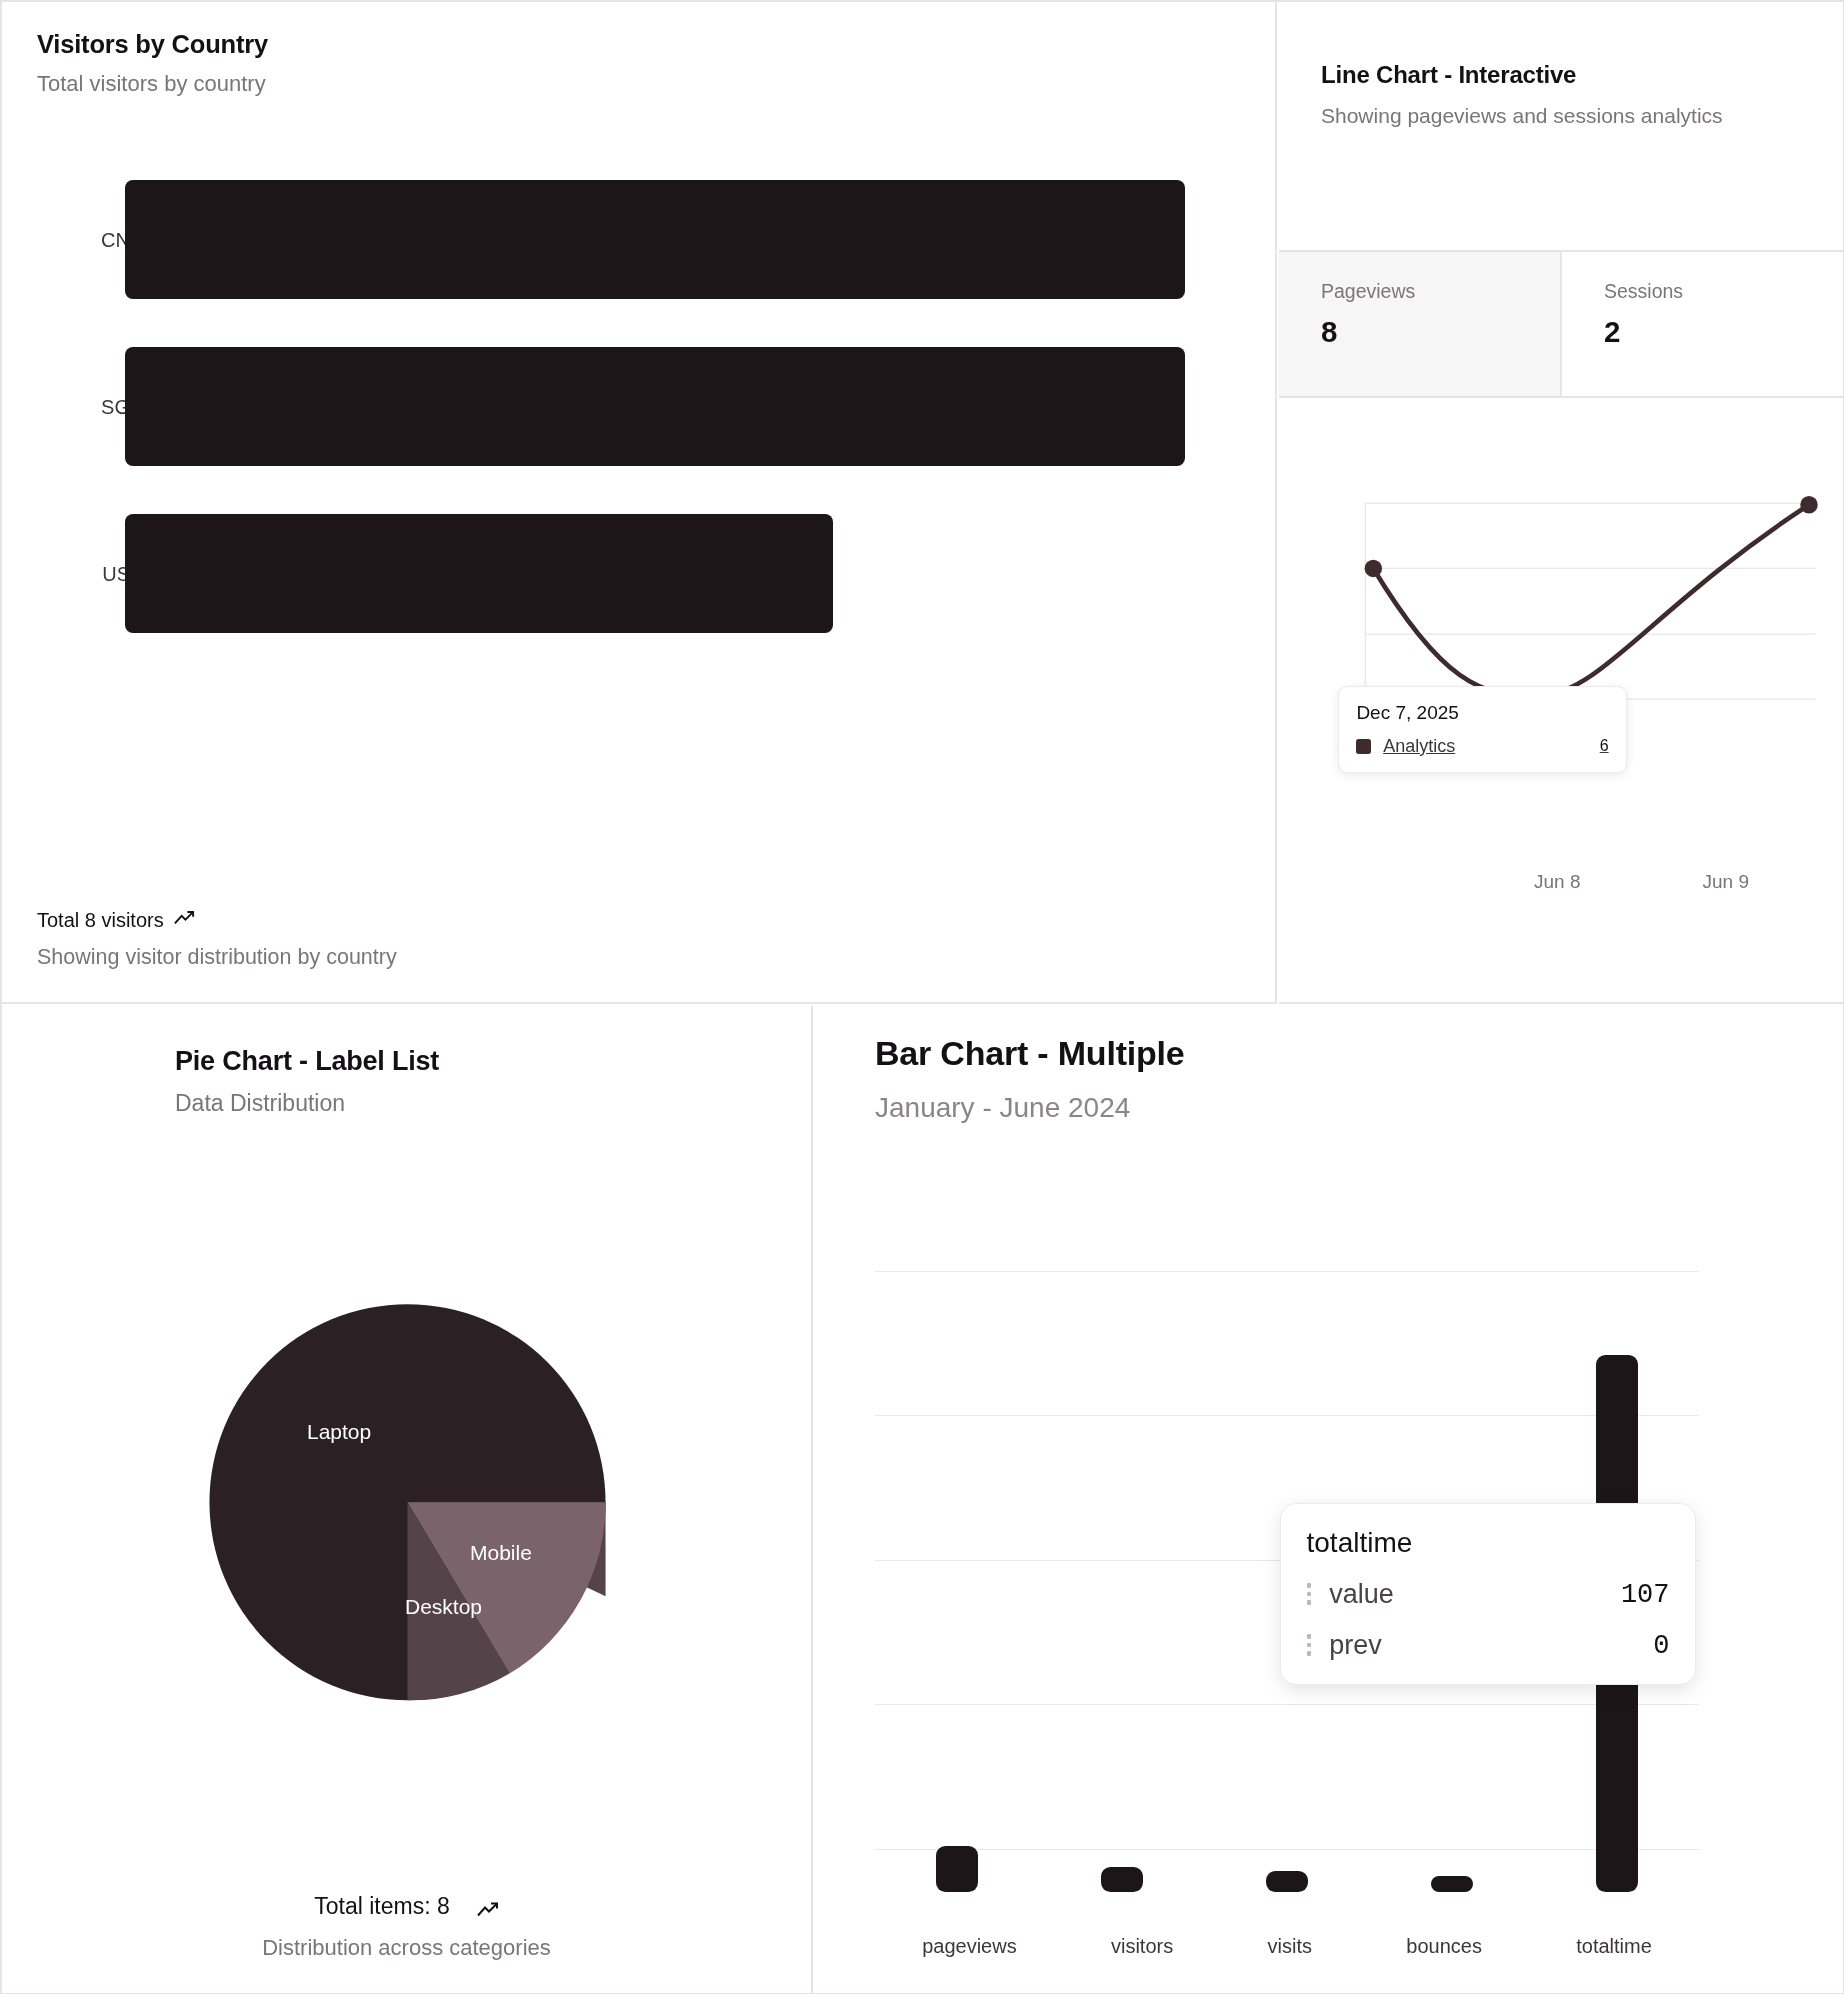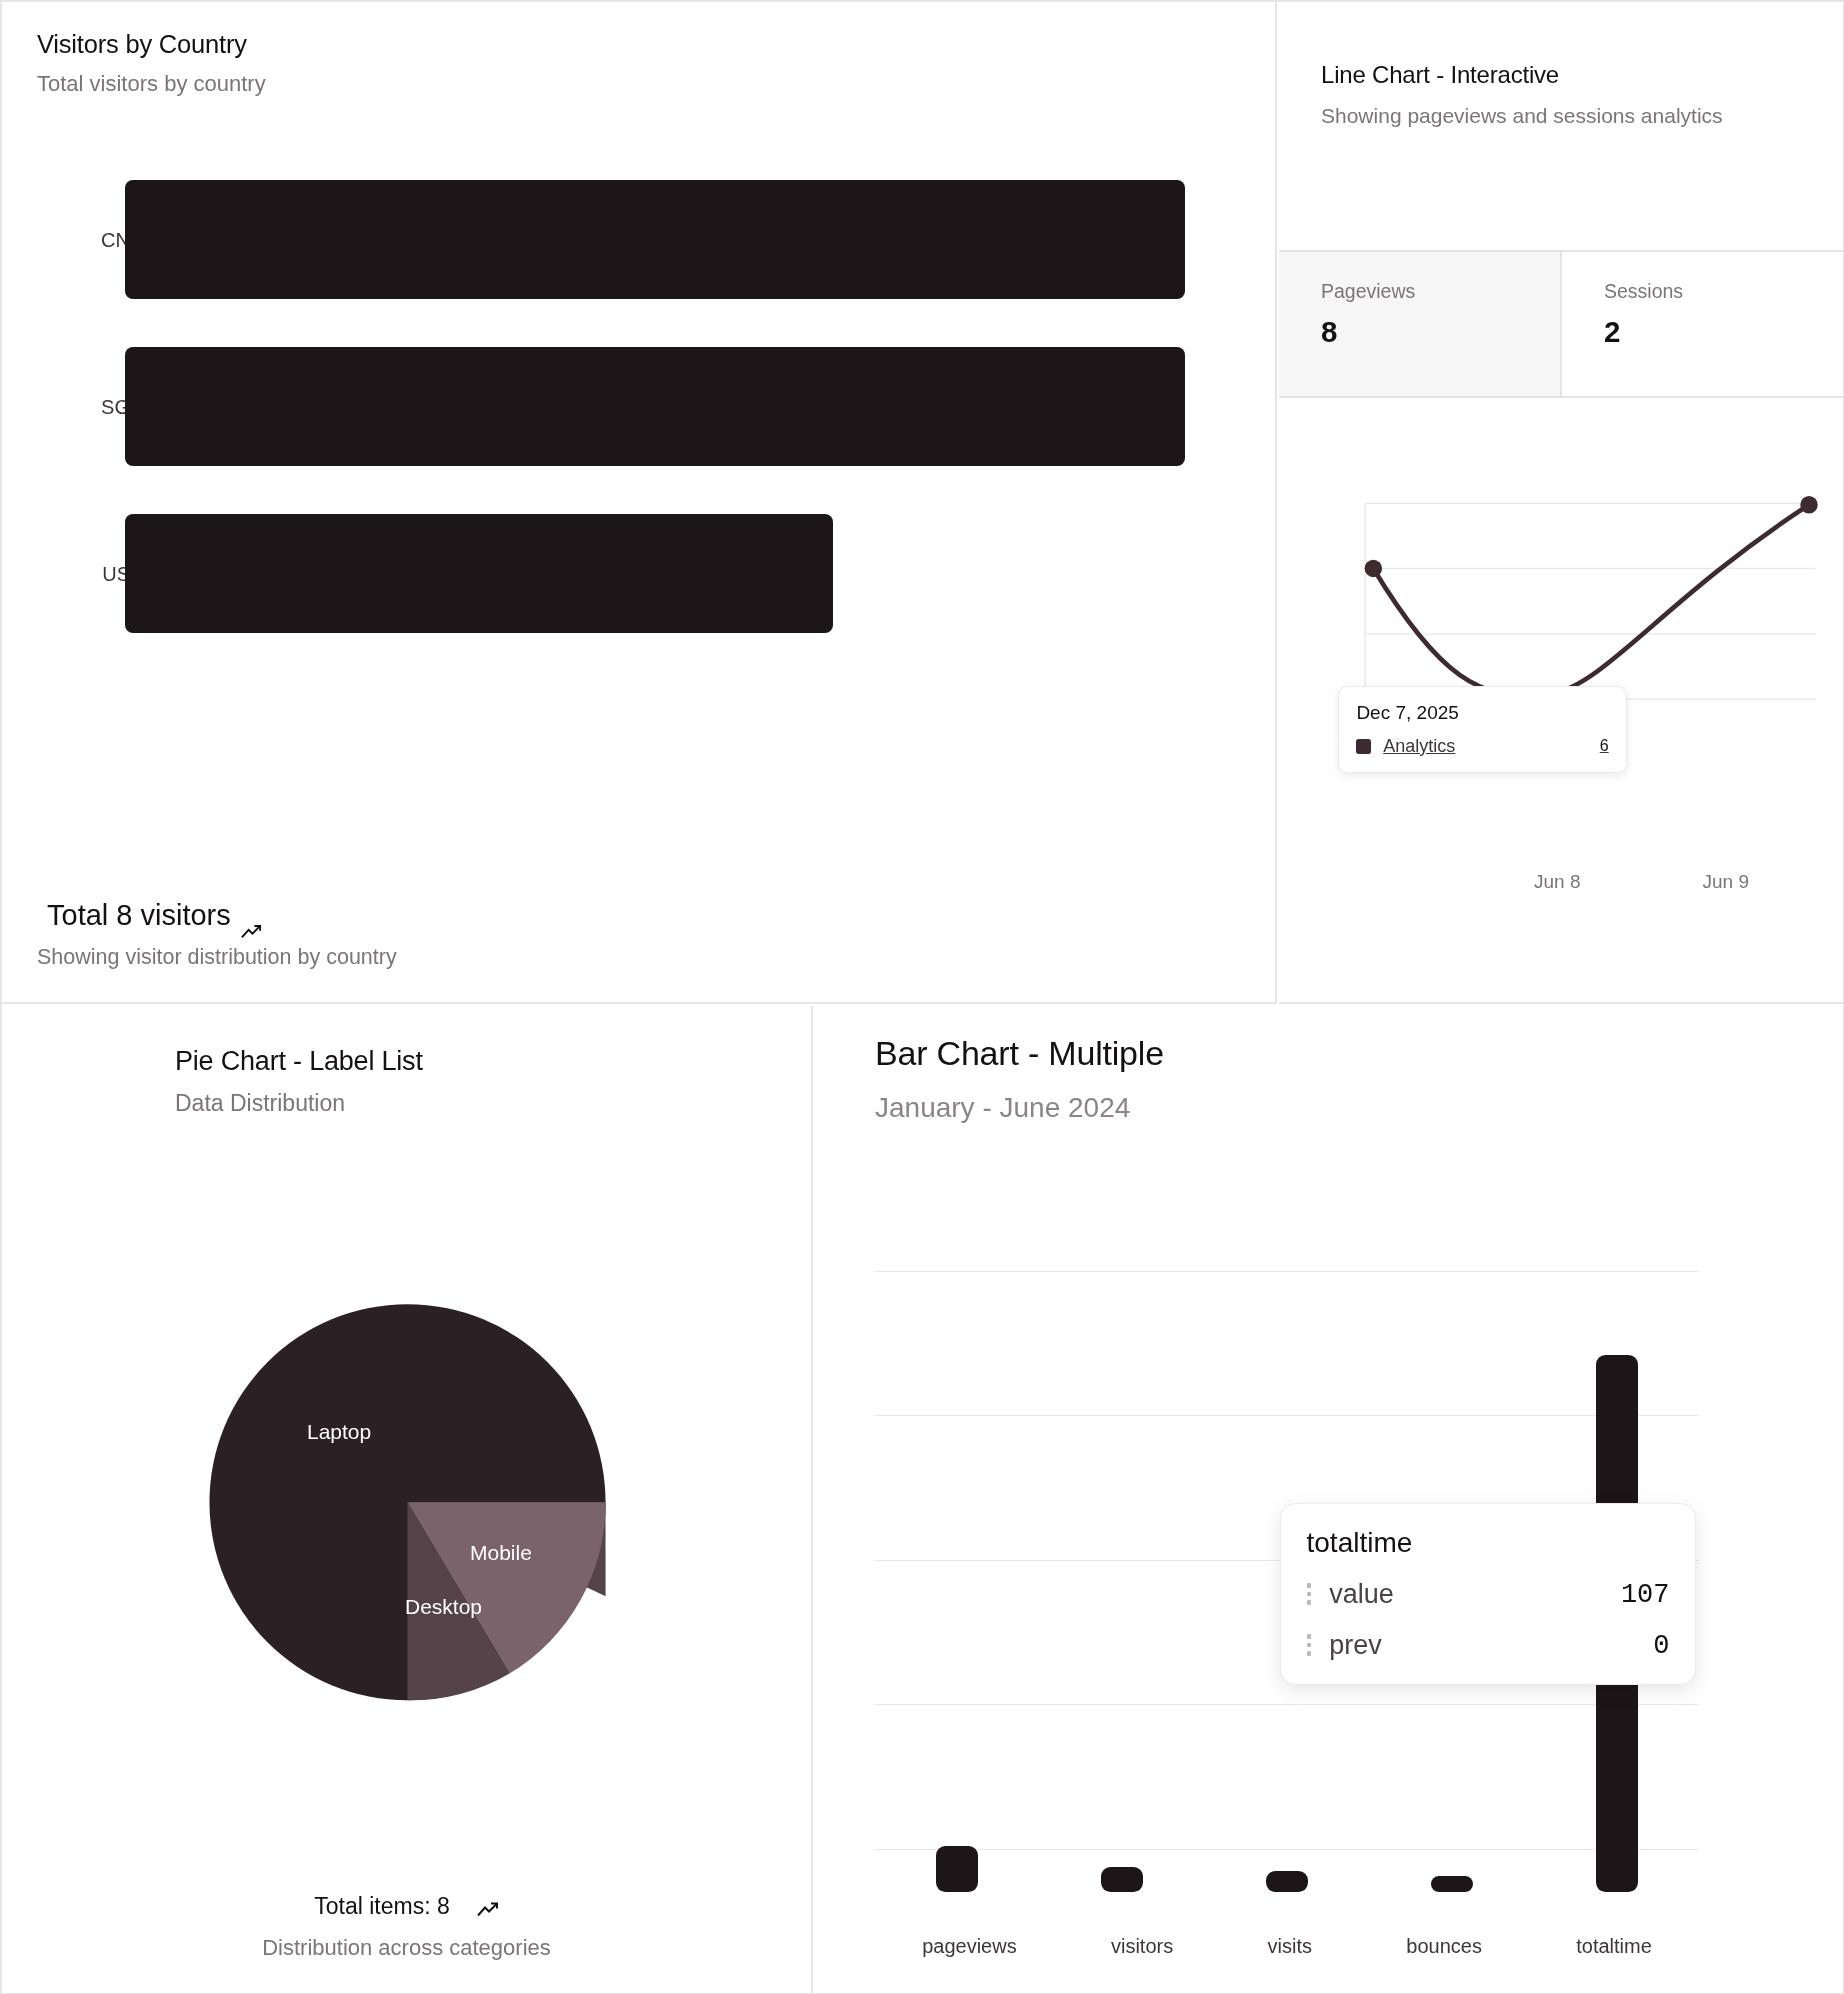--- a/index.html
+++ b/index.html
@@ -36,21 +36,21 @@
     left: 0; top: 1004px; width: 811px; height: 987px;
     border-right: 2px solid #e6e4e4;
   }
   
   #barmulti-panel {
     left: 813px; top: 1004px; width: 1028px; height: 987px;
   }
 
   
   .card-title {
-    font-size: 25.5px; font-weight: normal; color: #141013;
+    font-size: 25.5px; font-weight: bold; color: #141013;
     letter-spacing: -0.2px;
   }
   .card-sub {
     font-size: 22px; color: #7b7478; font-weight: normal;
   }
 
   
   #visitors-panel .head { position: absolute; left: 35px; top: 28px; }
   #visitors-panel .head .card-sub { margin-top: 12px; }
 
@@ -61,21 +61,21 @@
     transform: translateY(-50%);
     font-size: 20px; color: #3d3639; text-align: right; width: 54px;
   }
   .vrow .vbar {
     position: absolute; left: 123px; top: 0; height: 119px;
     background: #1d1619; border-radius: 8px;
   }
 
   #visitors-footer { position: absolute; left: 35px; bottom: 32px; }
   .foot-main {
-    font-size: 29px; color: #141013; display: flex; align-items: flex-end; gap: 9.4px; margin-left: 10px;
+    font-size: 20px; color: #141013; display: flex; align-items: flex-start; gap: 9.4px;
   }
   .foot-sub { font-size: 21.5px; color: #7b7478; margin-top: 13.4px; }
   .trend-ico { display: inline-block; width: 23px; height: 17.4px; }
 
   
   #line-panel .head { position: absolute; left: 42px; top: 59px; width: 470px;}
   #line-panel .head .card-title { font-size: 24px; }
   #line-panel .head .card-sub { margin-top: 13.4px; font-size: 21px; line-height: 1.3; }
 
   .metric-row {

